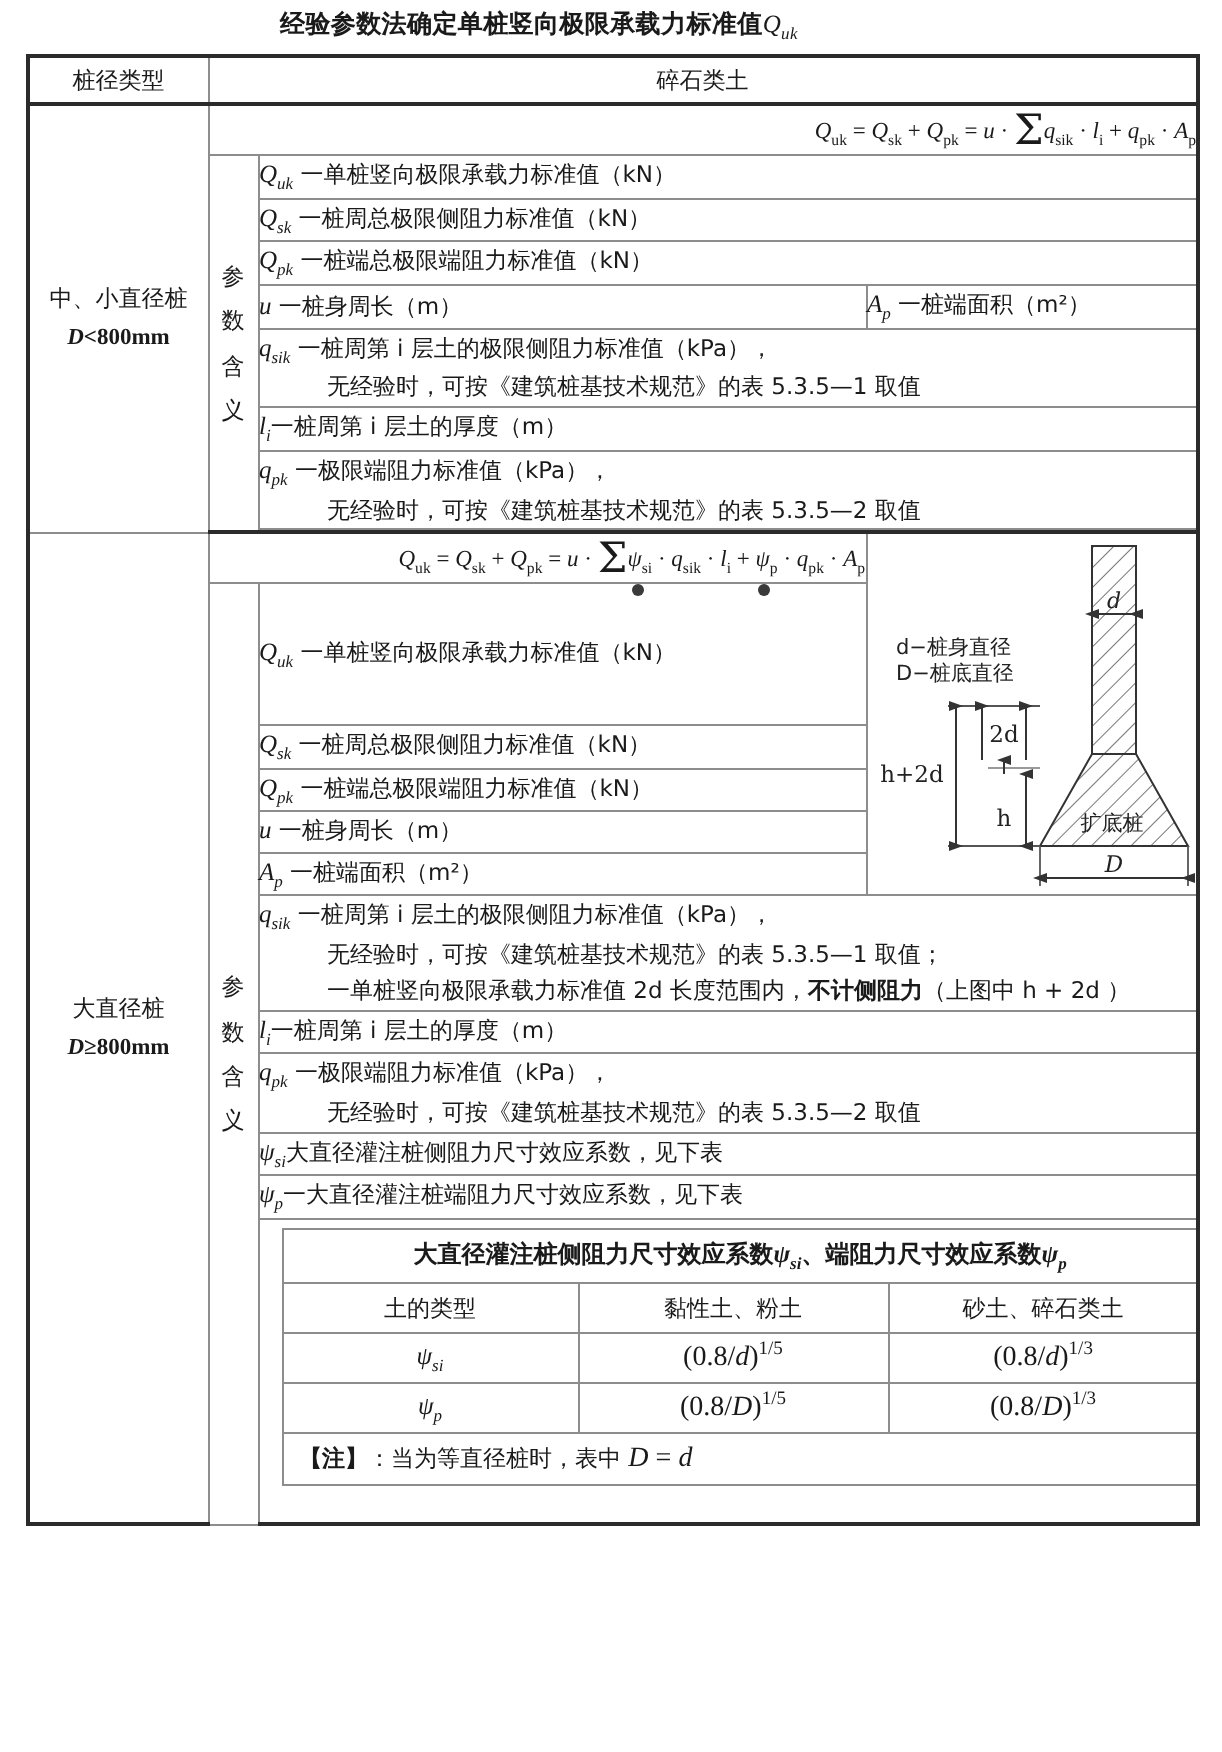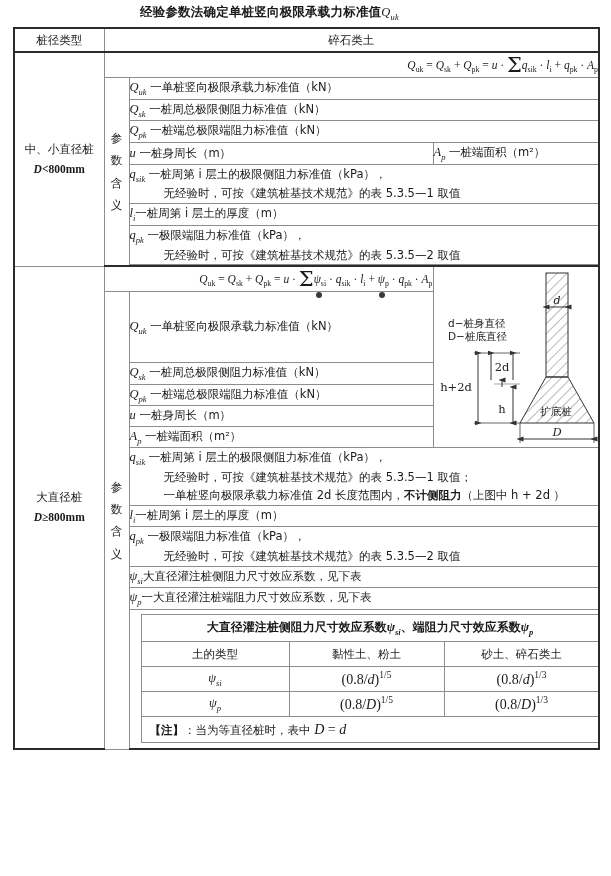--- a/index.html
+++ b/index.html
@@ -121,21 +121,21 @@
   }
 
   sub { font-size: 0.68em; }
   sup { font-size: 0.68em; }
 
   
   .diagram-cell { padding: 0; vertical-align: top; }
   #pile-diagram { display: block; }
 
   
-  .inner-wrap { padding: 4px 4px 5px 11px; }
+  .inner-wrap { padding: 4px 4px 18px 11px; }
   #coef-table {
     width: 458px;
     border-collapse: collapse;
     table-layout: fixed;
     border: 1px solid #6e6e6e;
   }
   #coef-table td {
     border: 1px solid #8d8d8d;
     text-align: center;
     height: 24px;

